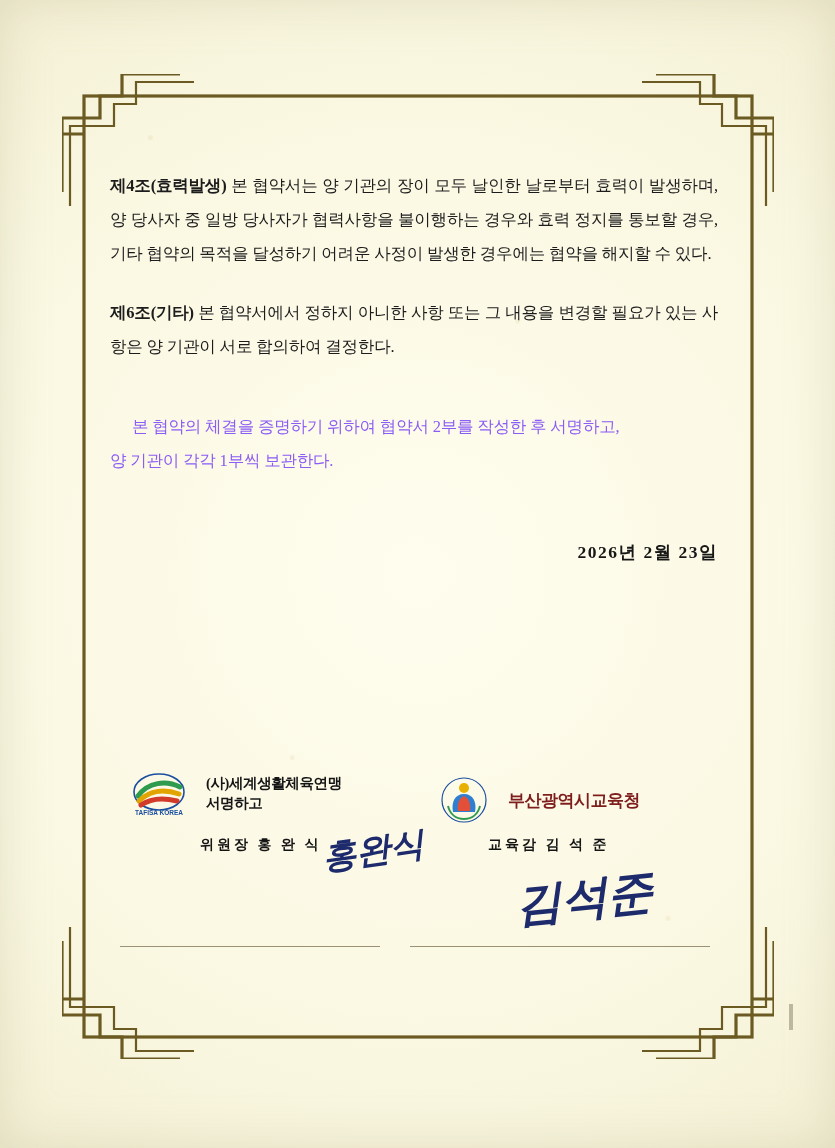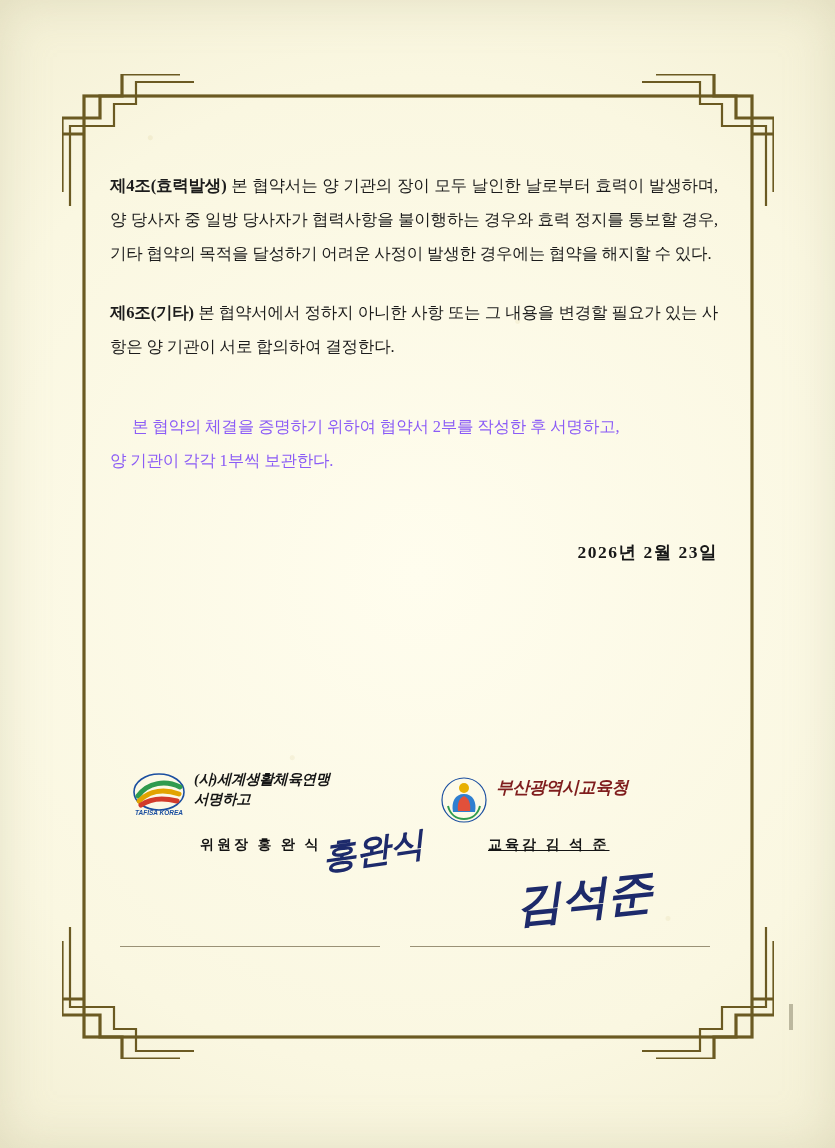--- a/index.html
+++ b/index.html
@@ -93,23 +93,22 @@
   .sign-area {
     position: absolute;
     left: 110px;
     top: 770px;
     width: 610px;
     height: 220px;
   }
   .org {
     position: absolute;
     display: flex;
-    align-items: flex-start;
-    gap: 8px;
-    font-style: italic;
+    align-items: center;
+    gap: 20px;
   }
   .org-left  { left: 22px;  top: 0; }
   .org-right { left: 330px; top: 6px; }
 
   .org-name {
     font-size: 14.5px;
     font-weight: bold;
     line-height: 1.35;
     color: #151515;
     letter-spacing: -0.4px;
@@ -143,21 +142,21 @@
     height: 40px;
   }
   .signer {
     position: absolute;
     font-size: 14px;
     font-weight: bold;
     letter-spacing: 3px;
     color: #141414;
   }
   .signer-left  { left: 90px; }
-  .signer-right { left: 378px; text-decoration: underline; }
+  .signer-right { left: 378px; }
 
   .sig-mark {
     position: absolute;
     color: #1d2a6b;
     font-family: "DejaVu Sans", sans-serif;
   }
   .sig-left {
     left: 212px;
     top: 58px;
     font-size: 34px;

